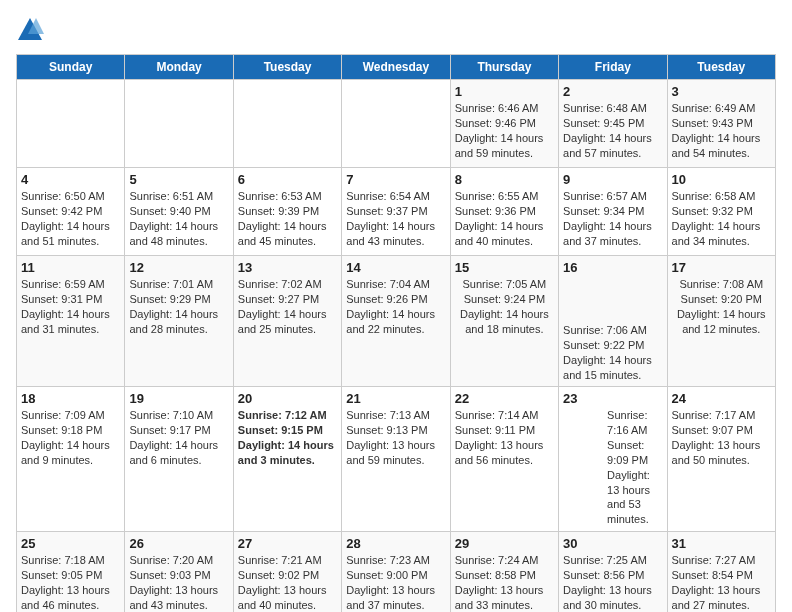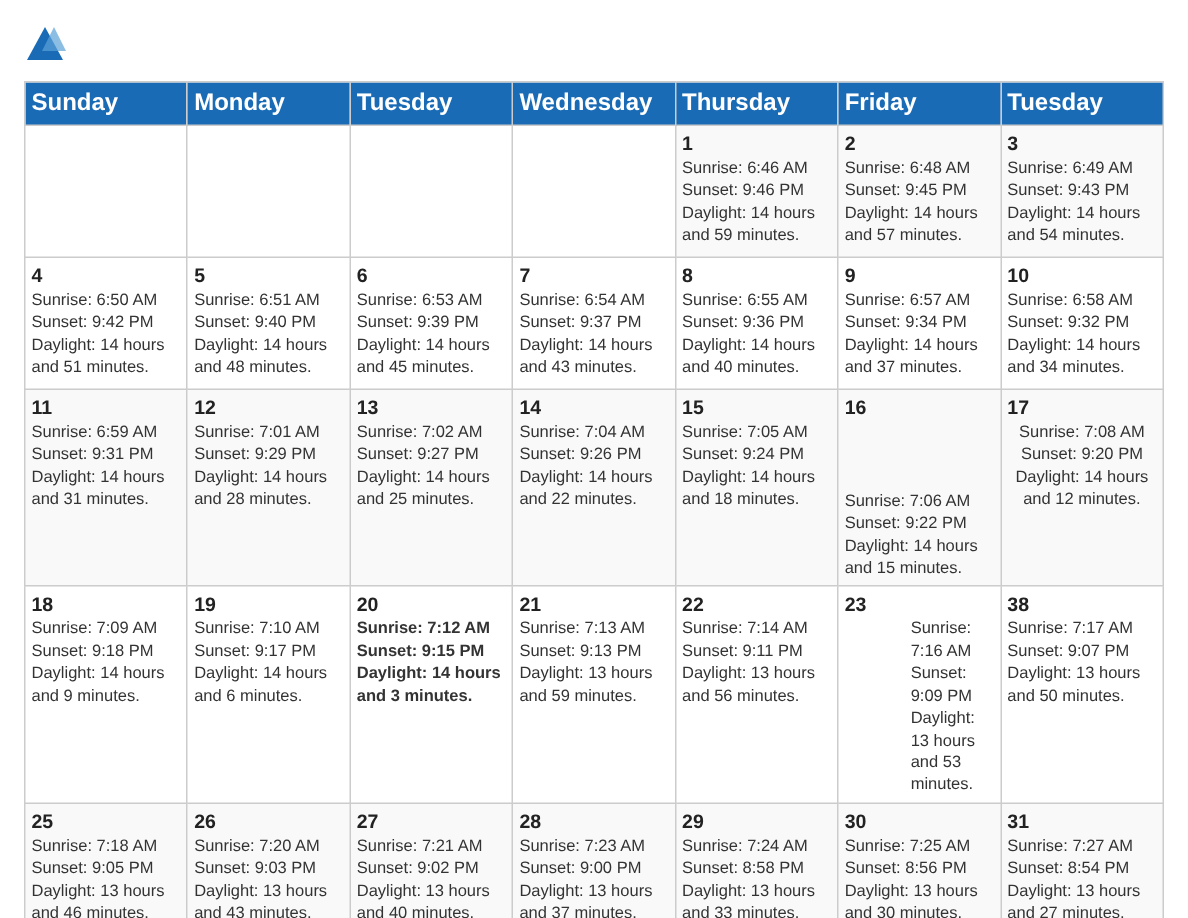--- a/index.html
+++ b/index.html
@@ -54,24 +54,24 @@
       color: #444;
     }
     table {
       width: 100%;
       border-collapse: collapse;
       table-layout: fixed;
     }
     thead tr th {
       background-color: #1a6bb5;
       color: #fff;
-      font-size: 16px;
+      font-size: 12px;
       font-weight: bold;
       padding: 5px 4px;
-      text-align: left;
+      text-align: center;
       border: 1px solid #ccc;
     }
     tbody tr td {
       border: 1px solid #ccc;
       vertical-align: top;
       padding: 4px 4px;
       font-size: 10px;
       color: #333;
       height: 88px;
       background: #fff;
@@ -231,21 +231,21 @@
         </td>
         <td>
           <div class="day-num">14</div>
           <div class="cell-info" style="white-space: pre-line;">Sunrise: 7:04 AM
 Sunset: 9:26 PM
 Daylight: 14 hours
 and 22 minutes.</div>
         </td>
         <td>
           <div class="day-num">15</div>
-          <div class="cell-info" style="white-space: pre-line;">Sunrise: 7:05 AM
+          <div class="cell-info" style="white-space: pre-line; text-align: center;">Sunrise: 7:05 AM
 Sunset: 9:24 PM
 Daylight: 14 hours
 and 18 minutes.</div>
         </td>
         <td>
           <div class="day-num">16</div>
           <div class="cell-info" style="white-space: pre-line; margin-top: 48px;">Sunrise: 7:06 AM
 Sunset: 9:22 PM
 Daylight: 14 hours
 and 15 minutes.</div>
@@ -295,21 +295,21 @@
 and 56 minutes.</div>
         </td>
         <td>
           <div class="day-num">23</div>
           <div class="cell-info" style="white-space: pre-line; margin-left: 44px;">Sunrise: 7:16 AM
 Sunset: 9:09 PM
 Daylight: 13 hours
 and 53 minutes.</div>
         </td>
         <td>
-          <div class="day-num">38</div>
+          <div class="day-num">24</div>
           <div class="cell-info" style="white-space: pre-line;">Sunrise: 7:17 AM
 Sunset: 9:07 PM
 Daylight: 13 hours
 and 50 minutes.</div>
         </td>
       </tr>
       <tr>
         <td>
           <div class="day-num">25</div>
           <div class="cell-info" style="white-space: pre-line;">Sunrise: 7:18 AM

